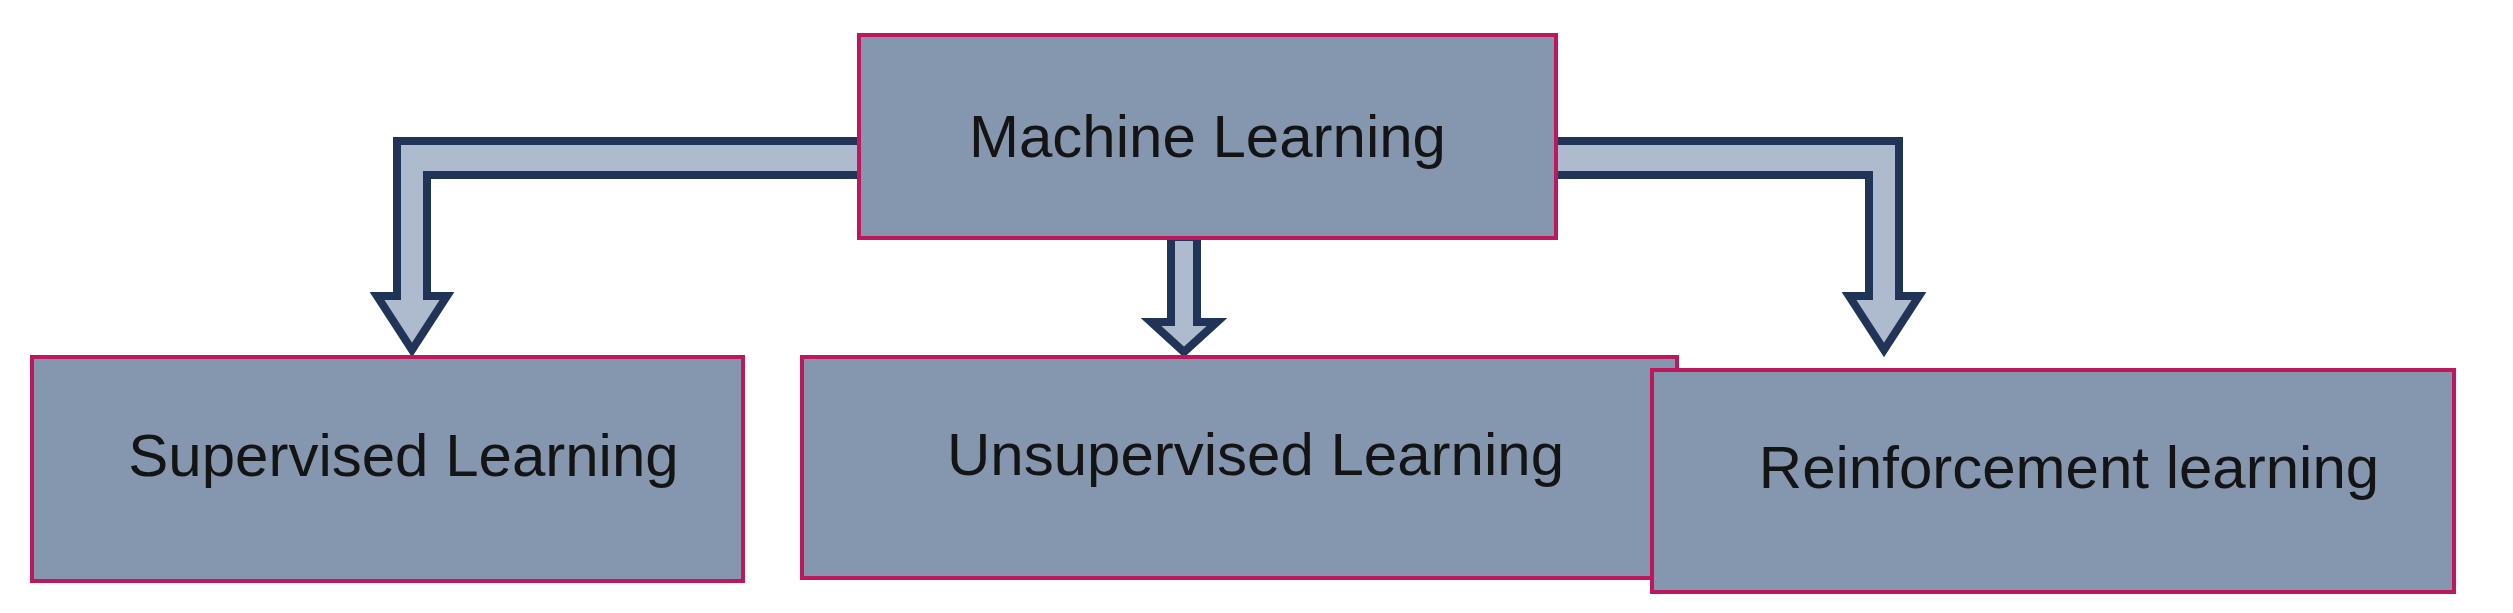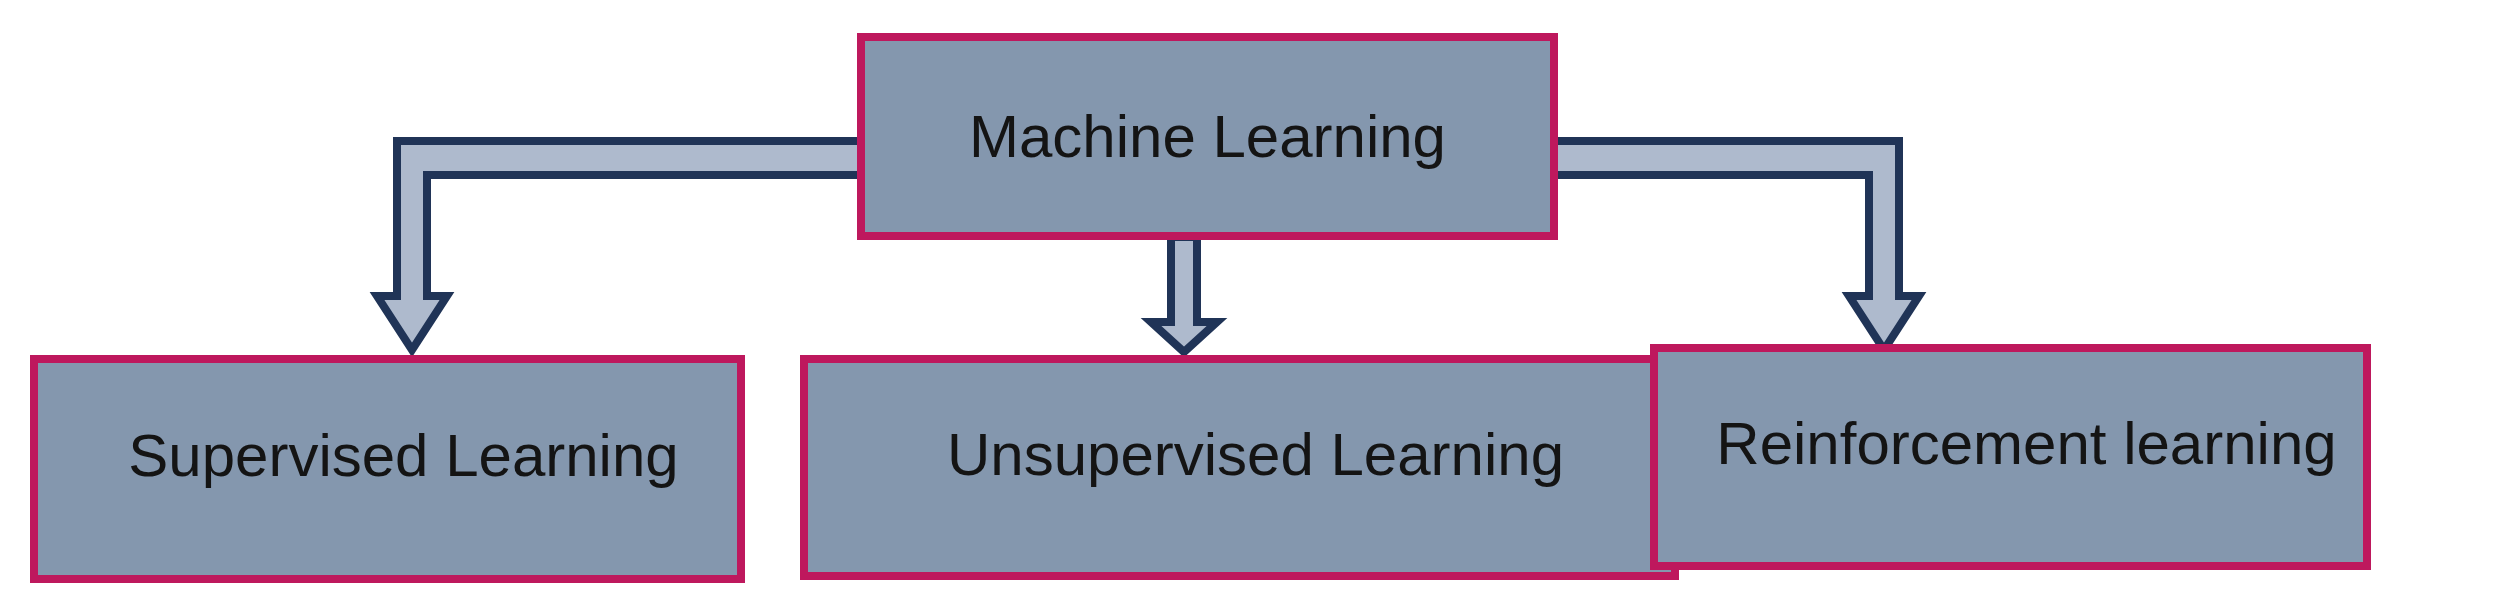--- a/index.html
+++ b/index.html
@@ -19,21 +19,21 @@
     position: absolute;
     left: 0;
     top: 0;
     z-index: 1;
   }
   .node {
     position: absolute;
     z-index: 2;
     box-sizing: border-box;
     background: #8497ae;
-    border: 8px solid #be185d;
+    border: 4px solid #be185d;
     display: flex;
     align-items: center;
     justify-content: center;
     color: #141414;
     font-size: 60px;
     line-height: 1.1;
     white-space: nowrap;
   }
   .node-root {
     left: 857px;
@@ -52,22 +52,22 @@
     height: 228px;
   }
   .node-unsupervised {
     left: 800px;
     top: 355px;
     width: 879px;
     height: 225px;
   }
   .node-reinforcement {
     left: 1650px;
-    top: 344px;
-    width: 721px;
+    top: 368px;
+    width: 806px;
     height: 226px;
   }
   .node-label {
     display: inline-block;
   }
 </style>
 </head>
 <body>
 
 <div class="canvas">

